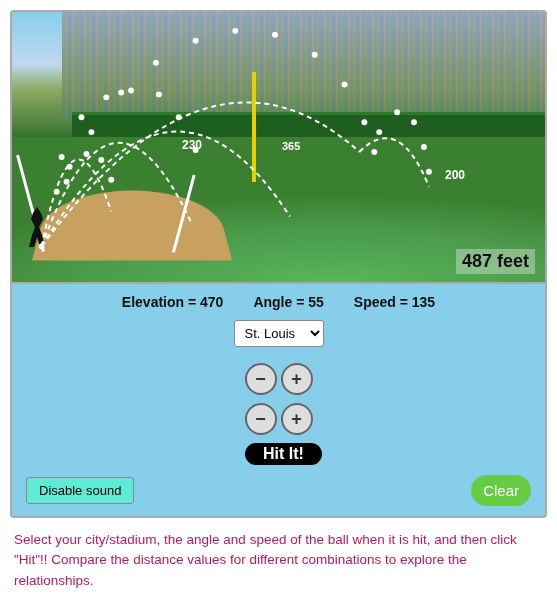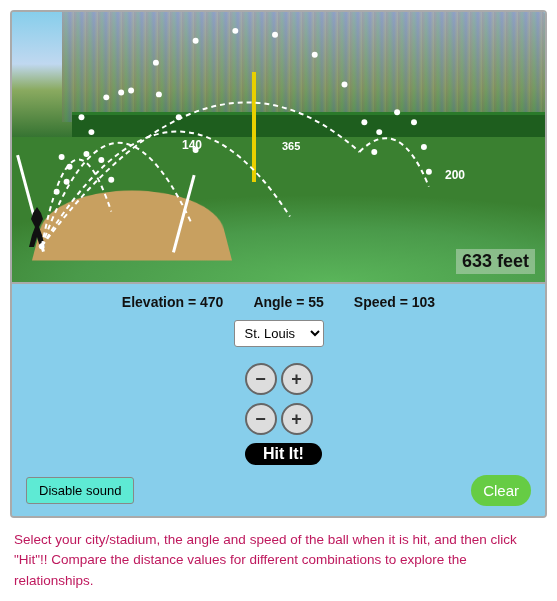--- a/index.html
+++ b/index.html
@@ -291,21 +291,21 @@
         <div class="grass-inner"></div>
       </div>
 
       <div class="infield"></div>
 
       <div class="foul-line-left"></div>
       <div class="foul-line-right"></div>
 
       <div class="foul-pole"></div>
 
-      <div class="dist-330">140</div>
+      <div class="dist-330">230</div>
       <div class="dist-365">365</div>
       <div class="dist-400">200</div>
 
       <div class="batter">
         <div class="batter-body"></div>
       </div>
 
       <svg class="traj" viewBox="0 0 537 270">
 
         <path d="M 30 235 Q 60 80 100 200" fill="none" stroke="white" stroke-width="2" stroke-dasharray="5,4"></path>
@@ -345,29 +345,29 @@
         <circle cx="90" cy="148" r="3" fill="white"></circle>
         <circle cx="100" cy="168" r="3" fill="white"></circle>
 
         <circle cx="370" cy="120" r="3" fill="white"></circle>
         <circle cx="388" cy="100" r="3" fill="white"></circle>
         <circle cx="405" cy="110" r="3" fill="white"></circle>
         <circle cx="415" cy="135" r="3" fill="white"></circle>
         <circle cx="420" cy="160" r="3" fill="white"></circle>
       </svg>
 
-      <div class="distance-result">633 feet</div>
+      <div class="distance-result">487 feet</div>
     </div>
 
     <div class="controls-area">
 
       <div class="stats-row">
         <span class="stat-label">Elevation = 470</span>
         <span class="stat-label">Angle = 55</span>
-        <span class="stat-label">Speed = 103</span>
+        <span class="stat-label">Speed = 135</span>
       </div>
 
       <div class="controls-row">
 
         <select class="city-select">
           <option>St. Louis</option>
           <option>Denver</option>
           <option>Chicago</option>
           <option>New York</option>
           <option>Boston</option>

